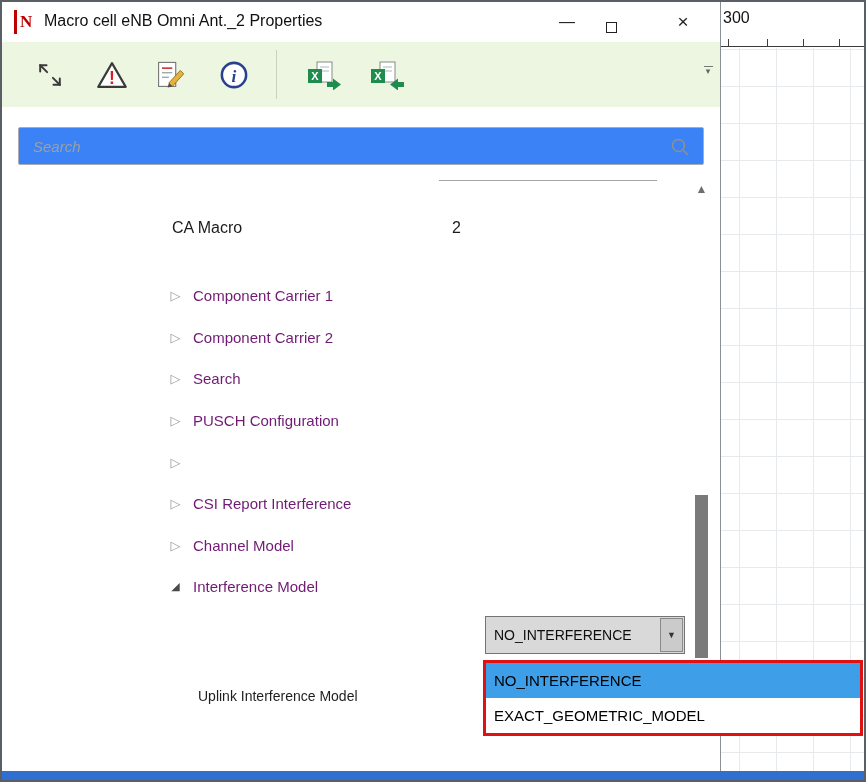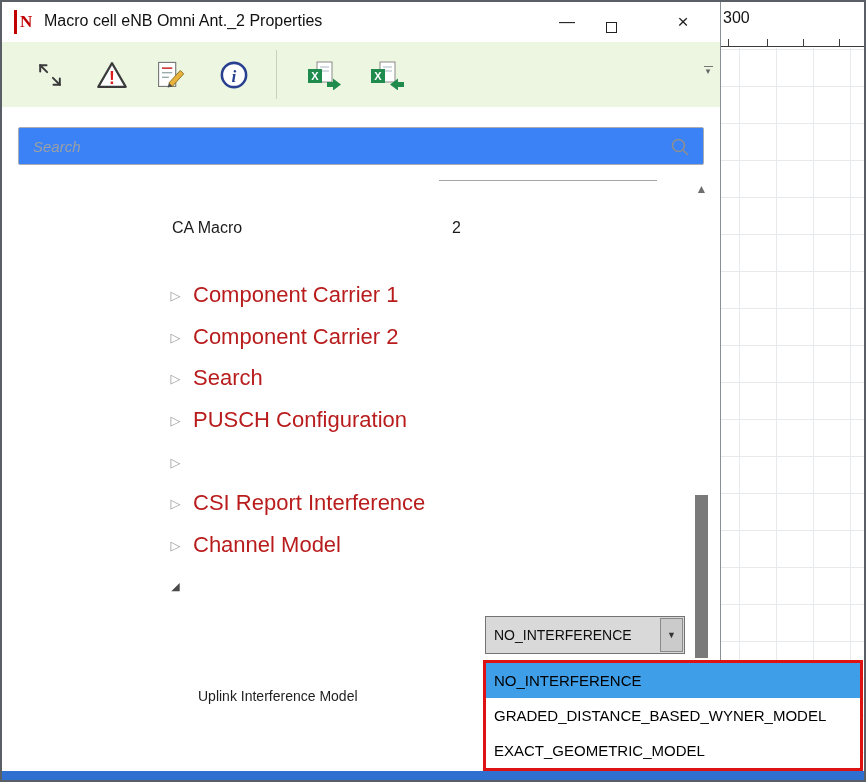--- a/index.html
+++ b/index.html
@@ -59,21 +59,21 @@
   .partial-line { position:absolute; left:437px; top:8px; width:218px; height:1px; background:#a6a6a6; }
 
   .ca-label { position:absolute; left:170px; top:47px; font-size:16px; color:#1b1b1b; }
   .ca-value { position:absolute; left:450px; top:47px; font-size:16px; color:#1b1b1b; }
 
   .tree-row { position:absolute; left:166px; height:24px; display:flex; align-items:center;
               gap:10px; cursor:pointer; }
   .tw-arrow { width:15px; text-align:center; }
   .tw-arrow.collapsed { font-size:13px; color:#9b9b9b; }
   .tw-arrow.expanded  { font-size:11px; color:#4a4a4a; }
-  .tw-label { font-size:22px; color:#b91c1c; white-space:nowrap; }
+  .tw-label { font-size:15px; color:#701a75; white-space:nowrap; }
 
   .downlink-row { position:absolute; left:160px; top:440px; width:524px; height:47px; background:#fdf3cf; }
   .downlink-label { position:absolute; left:36px; top:15px; font-size:14px; color:#1e1e1e; white-space:nowrap; }
 
   .combo { position:absolute; left:483px; top:444px; width:200px; height:38px;
            background:#d9d9d9; border:1px solid #747474; cursor:pointer; }
   .combo-value { position:absolute; left:8px; top:0; line-height:36px; font-size:14px; color:#0d0d0d; white-space:nowrap; }
   .combo-btn { position:absolute; right:1px; top:1px; bottom:1px; width:23px; background:#cbcbcb;
                border:1px solid #8a8a8a; display:flex; align-items:center; justify-content:center; }
   .combo-arrow { font-size:9px; color:#333; }
@@ -213,20 +213,21 @@
       <div class="tree-row" style="top:319px">
         <span class="tw-arrow collapsed">▷</span>
         <span class="tw-label">CSI Report Interference</span>
       </div>
       <div class="tree-row" style="top:361px">
         <span class="tw-arrow collapsed">▷</span>
         <span class="tw-label">Channel Model</span>
       </div>
       <div class="tree-row" style="top:402px">
         <span class="tw-arrow expanded">◢</span>
+        <span class="tw-label">Interference Model</span>
       </div>
 
 
       <div class="combo">
         <span class="combo-value">NO_INTERFERENCE</span>
         <span class="combo-btn">
           <span class="combo-arrow">▼</span>
         </span>
       </div>
 
@@ -234,18 +235,17 @@
 
       <div class="scrollbar">
         <div class="scroll-up">▲</div>
         <div class="scroll-thumb"></div>
       </div>
     </div>
   </div>
 
   <div class="popup">
     <div class="option selected">NO_INTERFERENCE</div>
-    <div class="option">GRADED_DISTANCE_BASED_WYNER_MODEL</div>
     <div class="option">EXACT_GEOMETRIC_MODEL</div>
   </div>
 
   <div class="bottom-bar"></div>
 </div>
 
 </body></html>

